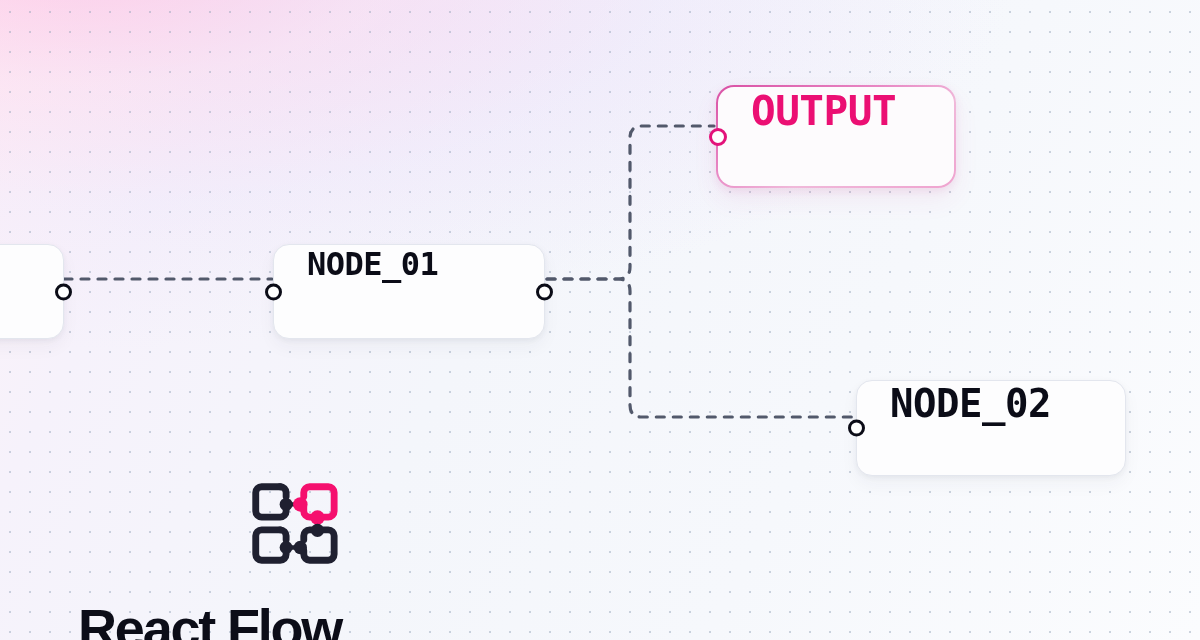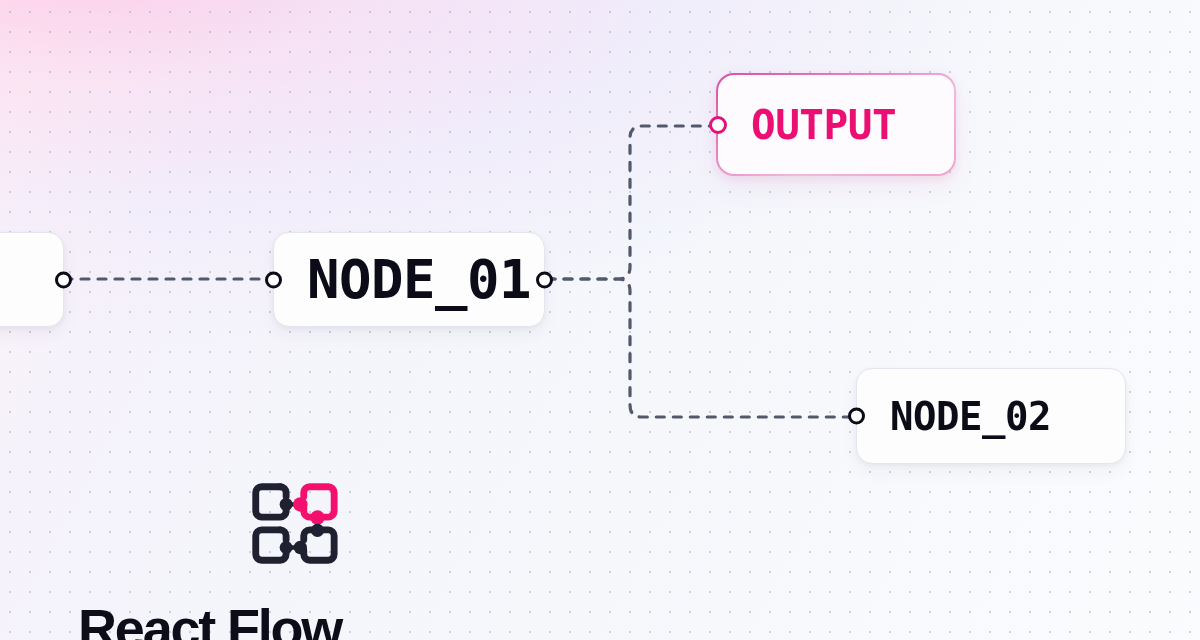--- a/index.html
+++ b/index.html
@@ -22,42 +22,43 @@
     position:absolute; inset:0;
     background-image: radial-gradient(circle, rgba(148,163,184,0.46) 1.15px, rgba(148,163,184,0) 1.3px);
     background-size: 20px 20px;
     background-position: 0px 2px;
     pointer-events:none;
   }
   #edges { position:absolute; inset:0; }
 
   .node {
     position:absolute;
-    display:flex; align-items:center;
+    display:flex; align-items:flex-start;
     background:#fdfdfe;
     border:1.6px solid #e3e6ee;
     border-radius:16px;
     box-shadow: 0 2px 5px rgba(40,50,80,0.055), 0 8px 18px rgba(40,50,80,0.045);
+    margin-top: 12px;
   }
   .node-label {
     font-family:"DejaVu Sans Mono", monospace;
     font-weight:700;
     color:#0b0c17;
     letter-spacing:-0.5px;
     white-space:nowrap;
   }
 
   
   #node-source {
     left:-60px; top:232px; width:124px; height:95px;
     border-radius:16px;
   }
 
   #node-01 { left:273px; top:232px; width:272px; height:95px; }
-  #node-01 .node-label { font-size:54px; margin-left:33px; }
+  #node-01 .node-label { font-size:32px; margin-left:33px; }
 
   #node-02 { left:856px; top:368px; width:270px; height:96px; }
   #node-02 .node-label { font-size:39px; margin-left:33px; }
 
   
   #node-output {
     left:716px; top:73px; width:240px; height:103px;
     border:none; border-radius:18px;
     background:
       linear-gradient(#fdfbfd, #fdfbfd) padding-box,

